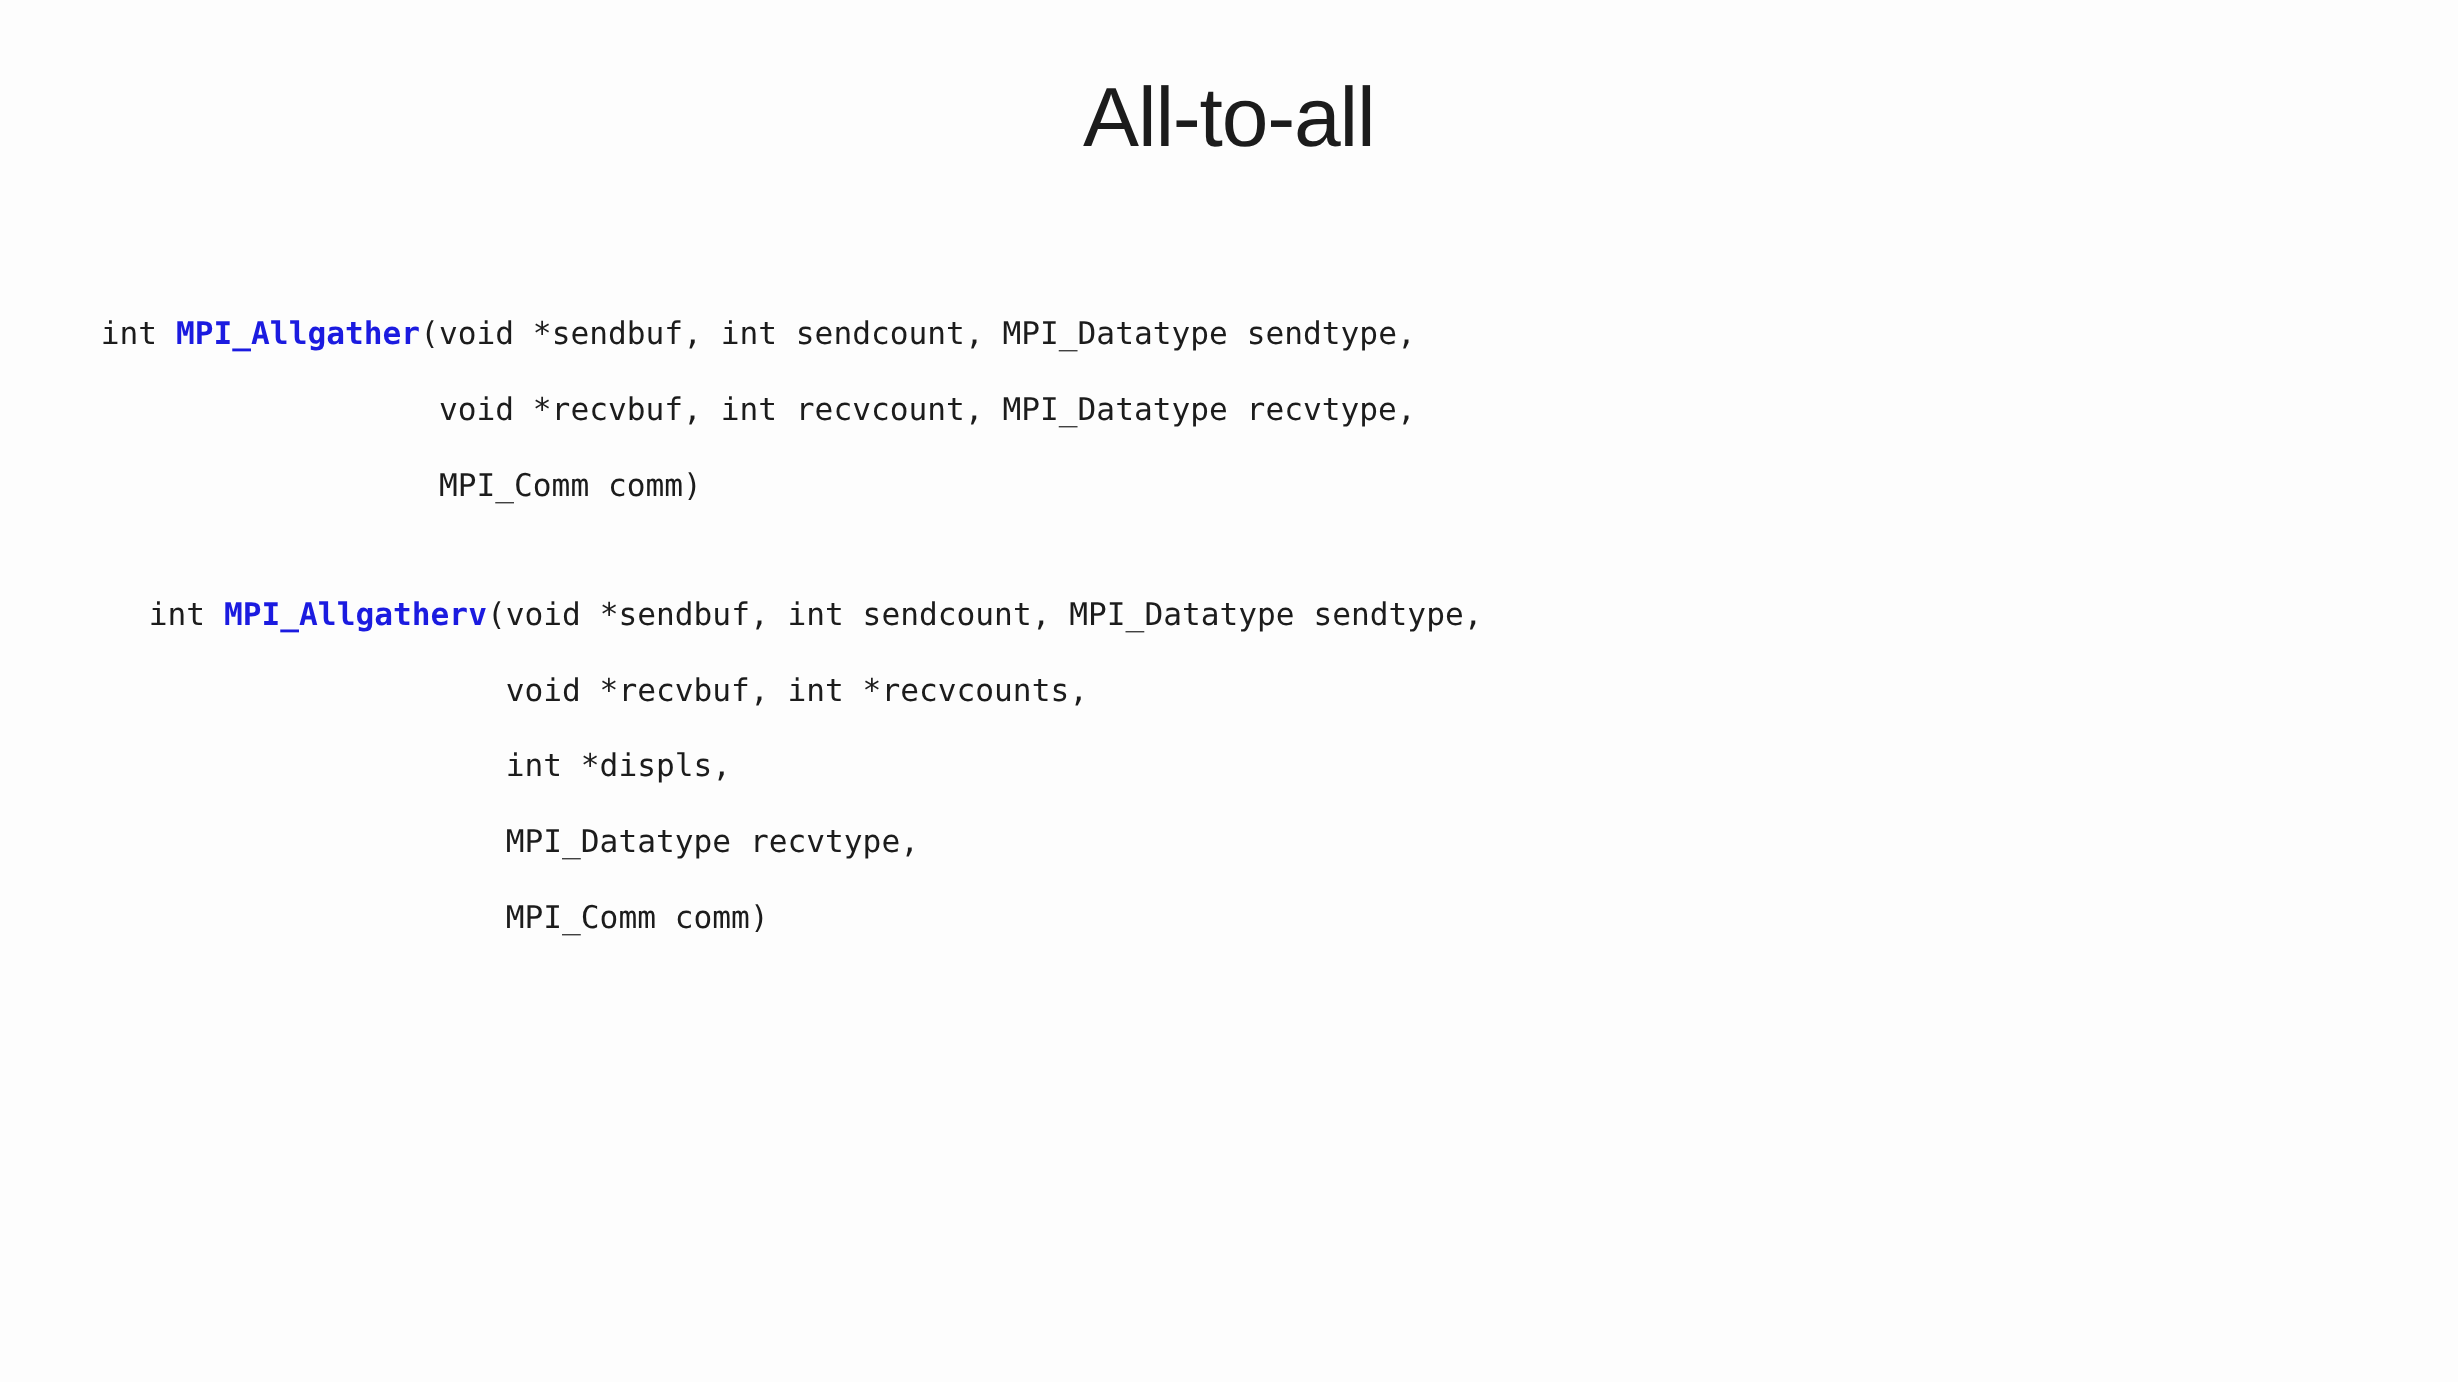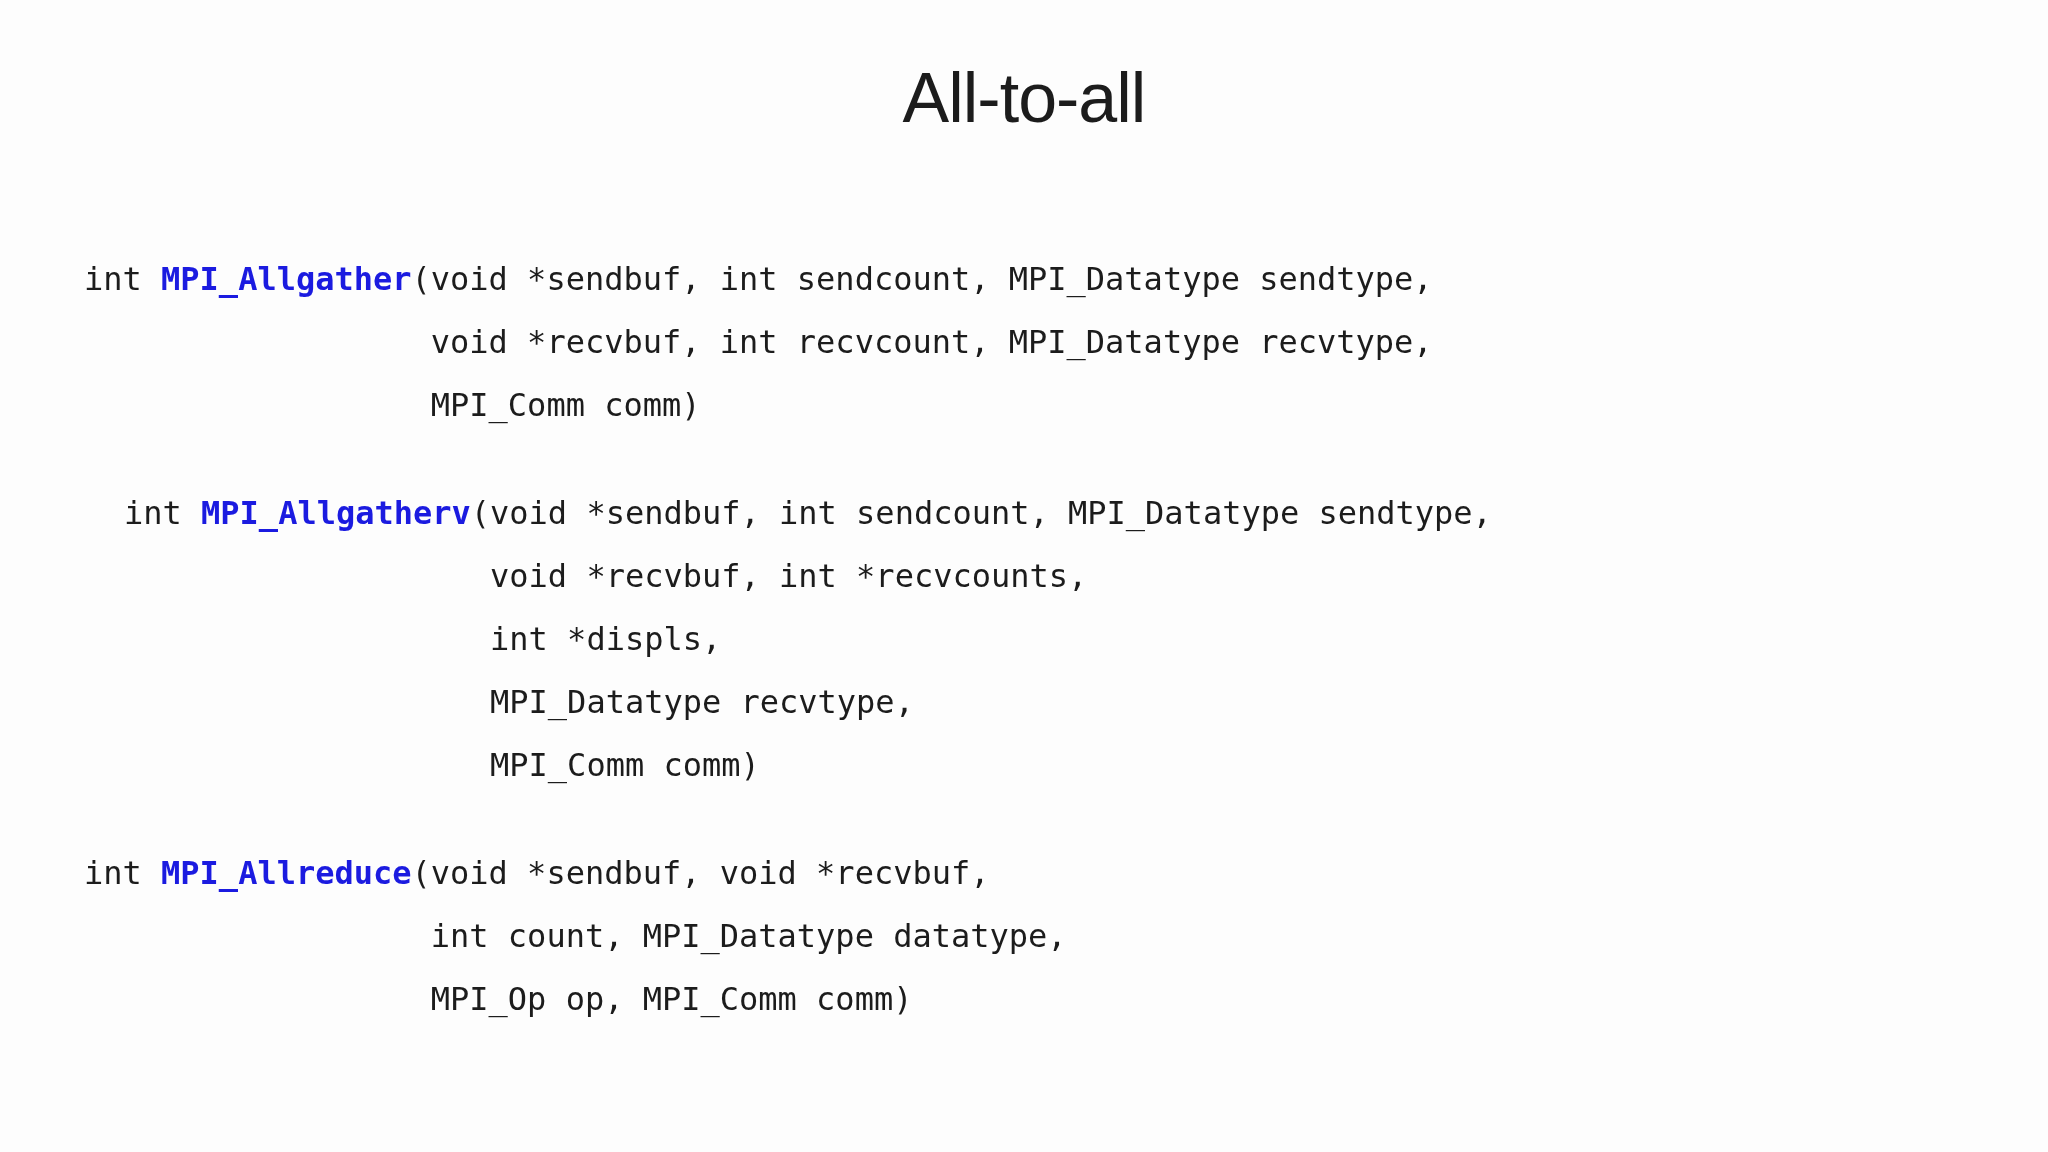--- a/index.html
+++ b/index.html
@@ -26,21 +26,21 @@
     color: #1c1c1c;
     font-family: "Liberation Sans", sans-serif;
     letter-spacing: -1px;
   }
   pre.code {
     position: absolute;
     left: 84px;
     margin: 0;
     padding: 0;
     font-family: "DejaVu Sans Mono", "Liberation Mono", monospace;
-    font-size: 32px;
+    font-size: 26px;
     line-height: 63px;
     color: #1c1c1c;
     white-space: pre;
   }
   #code-block-1 { top: 248px; }
   #code-block-2 { top: 482px; margin-left: 40px; }
   #code-block-3 { top: 842px; }
   .fn {
     color: #1b1be0;
     font-weight: bold;
@@ -56,17 +56,14 @@
   <pre class="code" id="code-block-1"><span>int </span><span class="fn">MPI_Allgather</span><span>(void *sendbuf, int sendcount, MPI_Datatype sendtype,
                   void *recvbuf, int recvcount, MPI_Datatype recvtype,
                   MPI_Comm comm)</span></pre>
 
   <pre class="code" id="code-block-2"><span>int </span><span class="fn">MPI_Allgatherv</span><span>(void *sendbuf, int sendcount, MPI_Datatype sendtype,
                    void *recvbuf, int *recvcounts,
                    int *displs,
                    MPI_Datatype recvtype,
                    MPI_Comm comm)</span></pre>
 
-  <pre class="code" id="code-block-3"><span>int </span><span class="fn">MPI_Allreduce</span><span>(void *sendbuf, void *recvbuf,
-                  int count, MPI_Datatype datatype,
-                  MPI_Op op, MPI_Comm comm)</span></pre>
 
 </div>
 
 </body></html>

